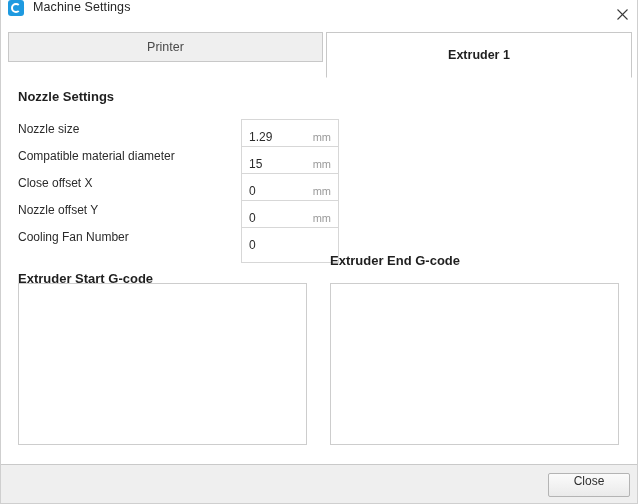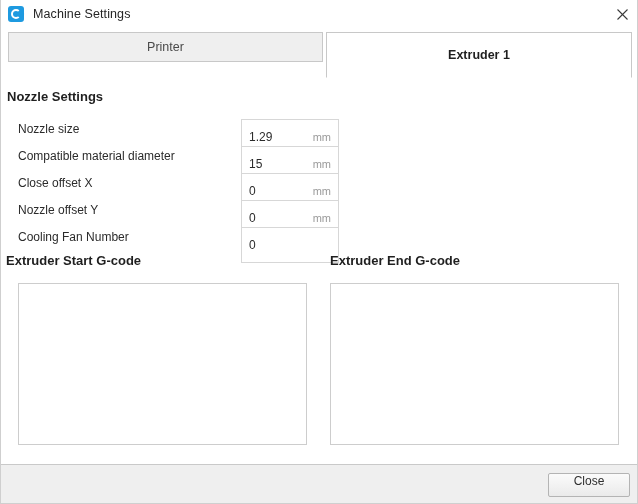--- a/index.html
+++ b/index.html
@@ -29,21 +29,20 @@
   }
 
   
   .titlebar {
     position: absolute;
     left: 0; top: 0;
     width: 638px;
     height: 28px;
     background: #ffffff;
     display: flex;
-    align-items: center;
   }
   .app-icon {
     width: 16px;
     height: 16px;
     margin-left: 7px;
     border-radius: 3px;
     background: #1e9ae0;
     position: relative;
     flex: 0 0 auto;
   }
@@ -121,21 +120,21 @@
   .content {
     position: absolute;
     left: 0; top: 78px;
     width: 638px;
     height: 386px;
     background: #ffffff;
   }
 
   .section-title {
     position: absolute;
-    left: 6px;
+    left: 17px;
     font-size: 13px;
     font-weight: bold;
     color: #1f1f1f;
   }
   .section-nozzle { top: 11px; }
 
   .field-row {
     position: absolute;
     left: 17px;
     width: 600px;
@@ -177,21 +176,21 @@
   }
 
   
   .gcode-title {
     position: absolute;
     top: 175px;
     font-size: 13px;
     font-weight: bold;
     color: #1f1f1f;
   }
-  .gcode-title-left  { left: 5px; }
+  .gcode-title-left  { left: 17px; margin-top: 18px; }
   .gcode-title-right { left: 329px; }
 
   .gcode-box {
     position: absolute;
     top: 205px;
     height: 162px;
     box-sizing: border-box;
     border: 1px solid #cdcdcd;
     background: #ffffff;
   }

